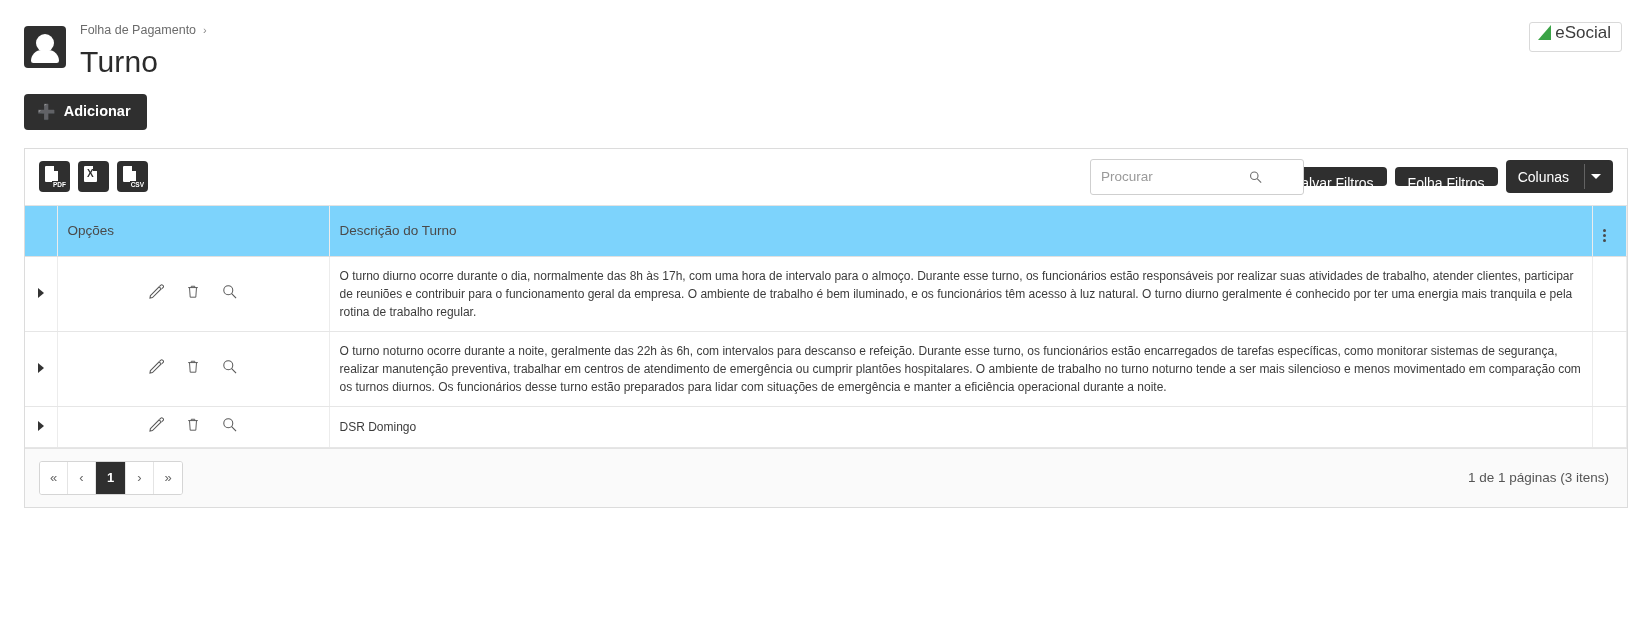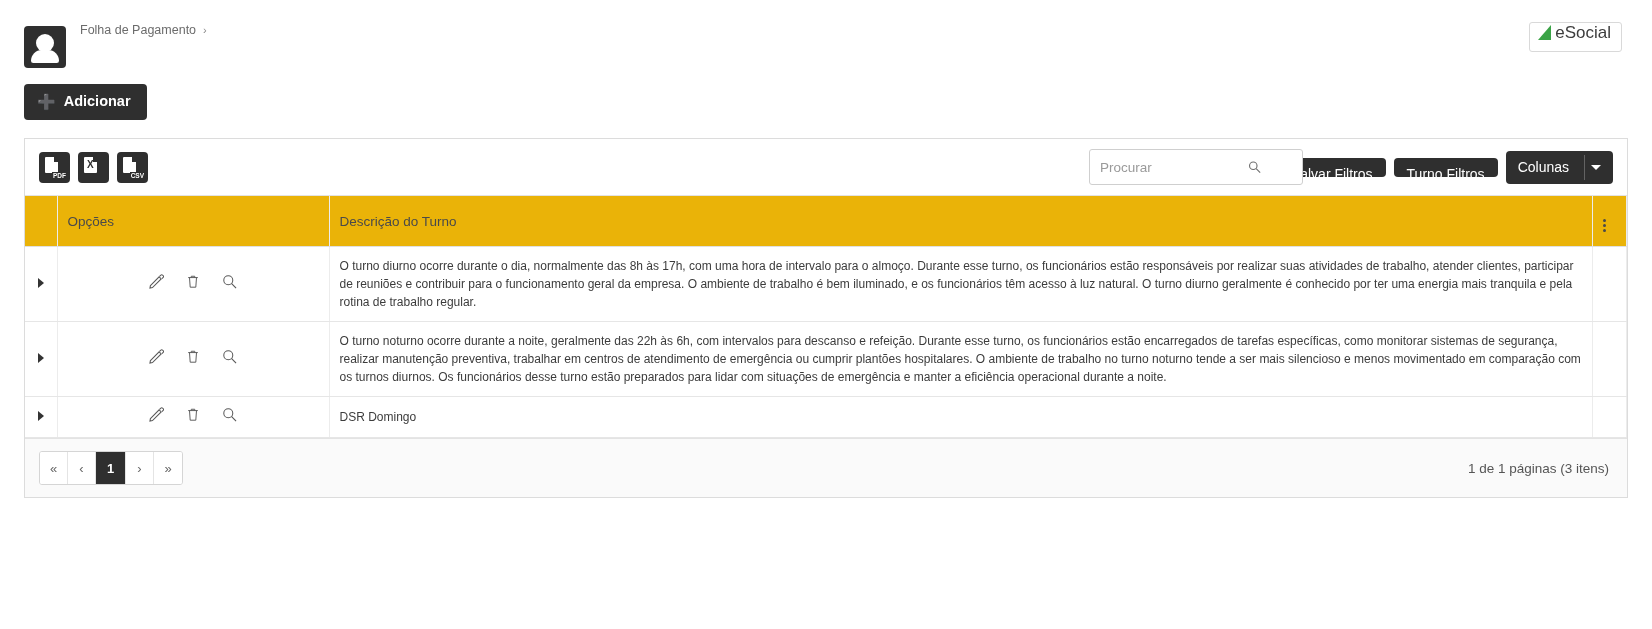--- a/index.html
+++ b/index.html
@@ -257,21 +257,21 @@
   }
   table.grid th {
     font-size: 13.5px;
     font-weight: normal;
     color: #4a4a4a;
     text-align: left;
     padding: 14px 10px;
     border-bottom: 1px solid #e0e0e0;
     border-right: 1px solid #ececec;
     vertical-align: middle;
-    background: #eab308;
+    background: #7dd3fc;
   }
   th.col-expand { width: 32px; border-right: 1px solid #ececec; }
   th.col-options { width: 272px; text-align: center; }
   th.col-desc { border-right: none; padding-left: 14px; }
   th.col-menu {
     width: 34px;
     border-right: none;
     text-align: center;
     color: #555;
   }
@@ -371,20 +371,21 @@
 
 <div class="page">
 
   <div class="header">
     <div class="header-icon"></div>
     <div>
       <div class="breadcrumb">
         <span>Folha de Pagamento</span>
         <span class="chev">›</span>
       </div>
+      <div class="page-title">Turno</div>
     </div>
     <div class="esocial-badge">
       <span class="mark"></span>
       <span class="txt">eSocial</span>
     </div>
   </div>
 
   <div class="toolbar-top">
     <button class="btn-add">
       <span class="plus">➕</span>
@@ -410,21 +411,21 @@
 
       <div class="search-wrap">
         <input class="search-input" type="text" placeholder="Procurar" style="">
         <svg class="search-icon" viewBox="0 0 16 16">
           <circle cx="6.5" cy="6.5" r="4.6" fill="none" stroke-width="1.4"></circle>
           <line x1="10" y1="10" x2="15" y2="15" stroke-width="1.4"></line>
         </svg>
       </div>
 
       <button class="btn-dark">Salvar Filtros</button>
-      <button class="btn-dark">Turno Filtros</button>
+      <button class="btn-dark">Folha Filtros</button>
       <button class="btn-columns">
         <span>Colunas</span>
         <span class="divider"></span>
         <span class="caret"></span>
       </button>
     </div>
 
     <table class="grid">
       <thead>
         <tr>

